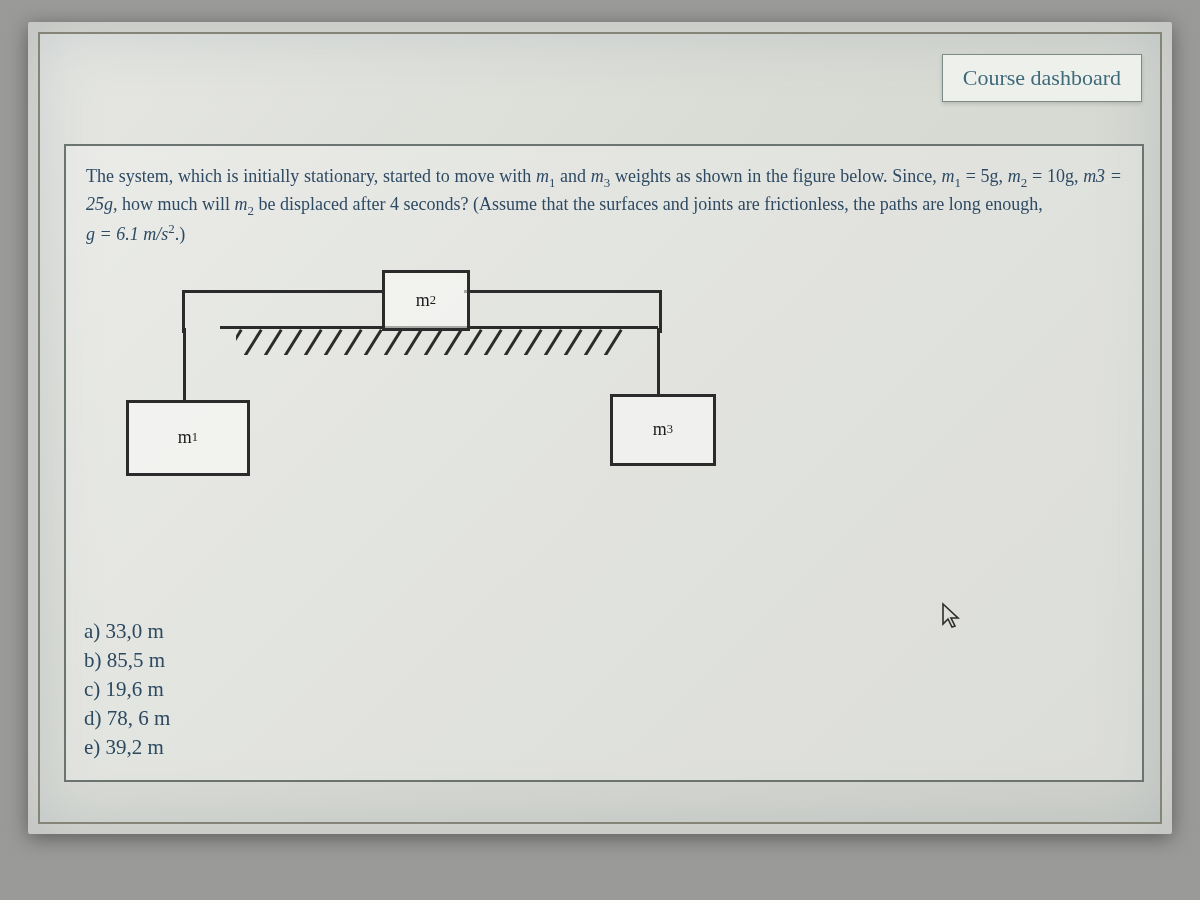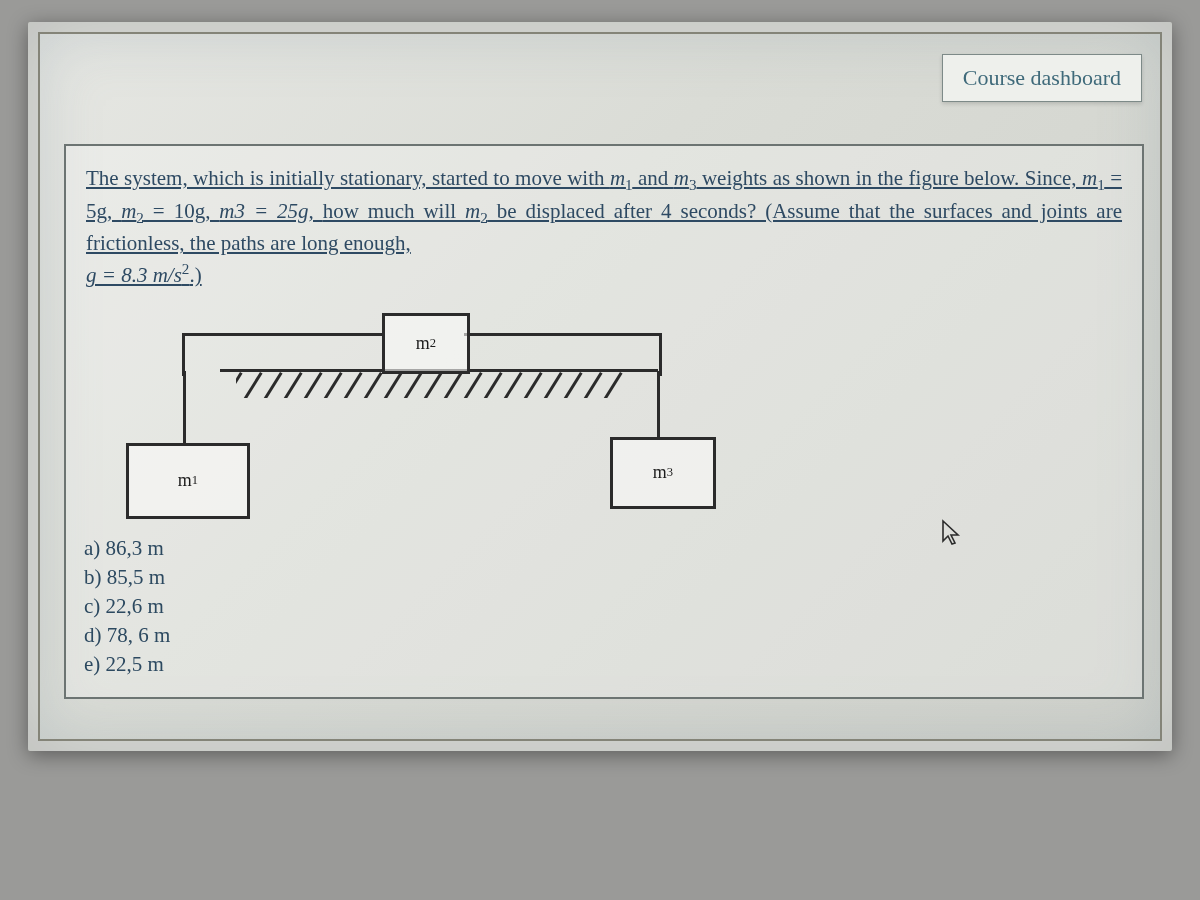--- a/index.html
+++ b/index.html
@@ -12,21 +12,21 @@
   body {
     background: #9a9a98;
     font-family: Georgia, 'Times New Roman', serif;
     position: relative;
   }
   .photo-border {
     position: absolute;
     left: 28px;
     top: 22px;
     width: 1144px;
-    height: 729px;
+    height: 812px;
     background: #d8dad6;
     box-shadow: 0 4px 20px rgba(0,0,0,.4), inset 0 0 80px rgba(0,0,0,.12);
     border-radius: 2px;
   }
   .screen {
     position: absolute;
     left: 10px;
     top: 10px;
     right: 10px;
     bottom: 10px;
@@ -52,25 +52,24 @@
     left: 24px;
     right: 16px;
     top: 110px;
     bottom: 40px;
     border: 2px solid #6c7472;
     background: rgba(255,255,255,.25);
     padding: 18px 20px 16px 20px;
     box-sizing: border-box;
   }
   .para {
-    font-size: 21px;
+    font-size: 18px;
     line-height: 1.42;
     color: #2e4a63;
     text-align: justify;
-    text-decoration: underline;
   }
   .sub { font-size: .72em; vertical-align: sub; }
   .sup { font-size: .72em; vertical-align: super; }
   .ital { font-style: italic; }
 
   .figure {
     position: relative;
     margin: 22px 0 0 20px;
     width: 600px;
     height: 230px;
@@ -173,21 +172,21 @@
 
 <div class="photo-border">
   <div class="screen">
 
     <button class="dash-btn">Course dashboard</button>
 
     <div class="qbox">
 
       <div class="para">
         <span>The system, which is initially stationary, started to move with </span><span class="ital">m</span><span class="sub">1</span><span> and </span><span class="ital">m</span><span class="sub">3</span><span> weights as shown in the figure below. Since, </span><span class="ital">m</span><span class="sub">1</span><span> = 5g, </span><span class="ital">m</span><span class="sub">2</span><span> = 10g, </span><span class="ital">m3 = 25g, </span><span>how much will </span><span class="ital">m</span><span class="sub">2</span><span> be displaced after 4 seconds? (Assume that the surfaces and joints are frictionless, the paths are long enough,</span><br>
-        <span class="ital">g = 8.3 m/s</span><span class="sup">2</span><span>.)</span>
+        <span class="ital">g = 6.1 m/s</span><span class="sup">2</span><span>.)</span>
       </div>
 
       <div class="figure">
         <div class="cord-left"></div>
         <div class="cord-right"></div>
         <div class="table-line"></div>
         <div class="hatch">
           <span style="left:4px"></span>
             <span style="left:24px"></span>
             <span style="left:44px"></span>
@@ -219,25 +218,25 @@
           <span>m</span>
             <span class="sub">1</span>
         </div>
         <div class="box m3">
           <span>m</span>
             <span class="sub">3</span>
         </div>
       </div>
 
       <div class="options">
-        <div>a) 86,3 m</div>
+        <div>a) 33,0 m</div>
         <div>b) 85,5 m</div>
-        <div>c) 22,6 m</div>
+        <div>c) 19,6 m</div>
         <div>d) 78, 6 m</div>
-        <div>e) 22,5 m</div>
+        <div>e) 39,2 m</div>
       </div>
 
     </div>
 
     <svg class="cursor" viewBox="0 0 20 28">
       <path d="M2 2 L2 22 L7 17 L11 25 L14 24 L10 16 L17 16 Z" fill="none" stroke="#2c2c2c" stroke-width="1.6"></path>
     </svg>
 
   </div>
 </div>

